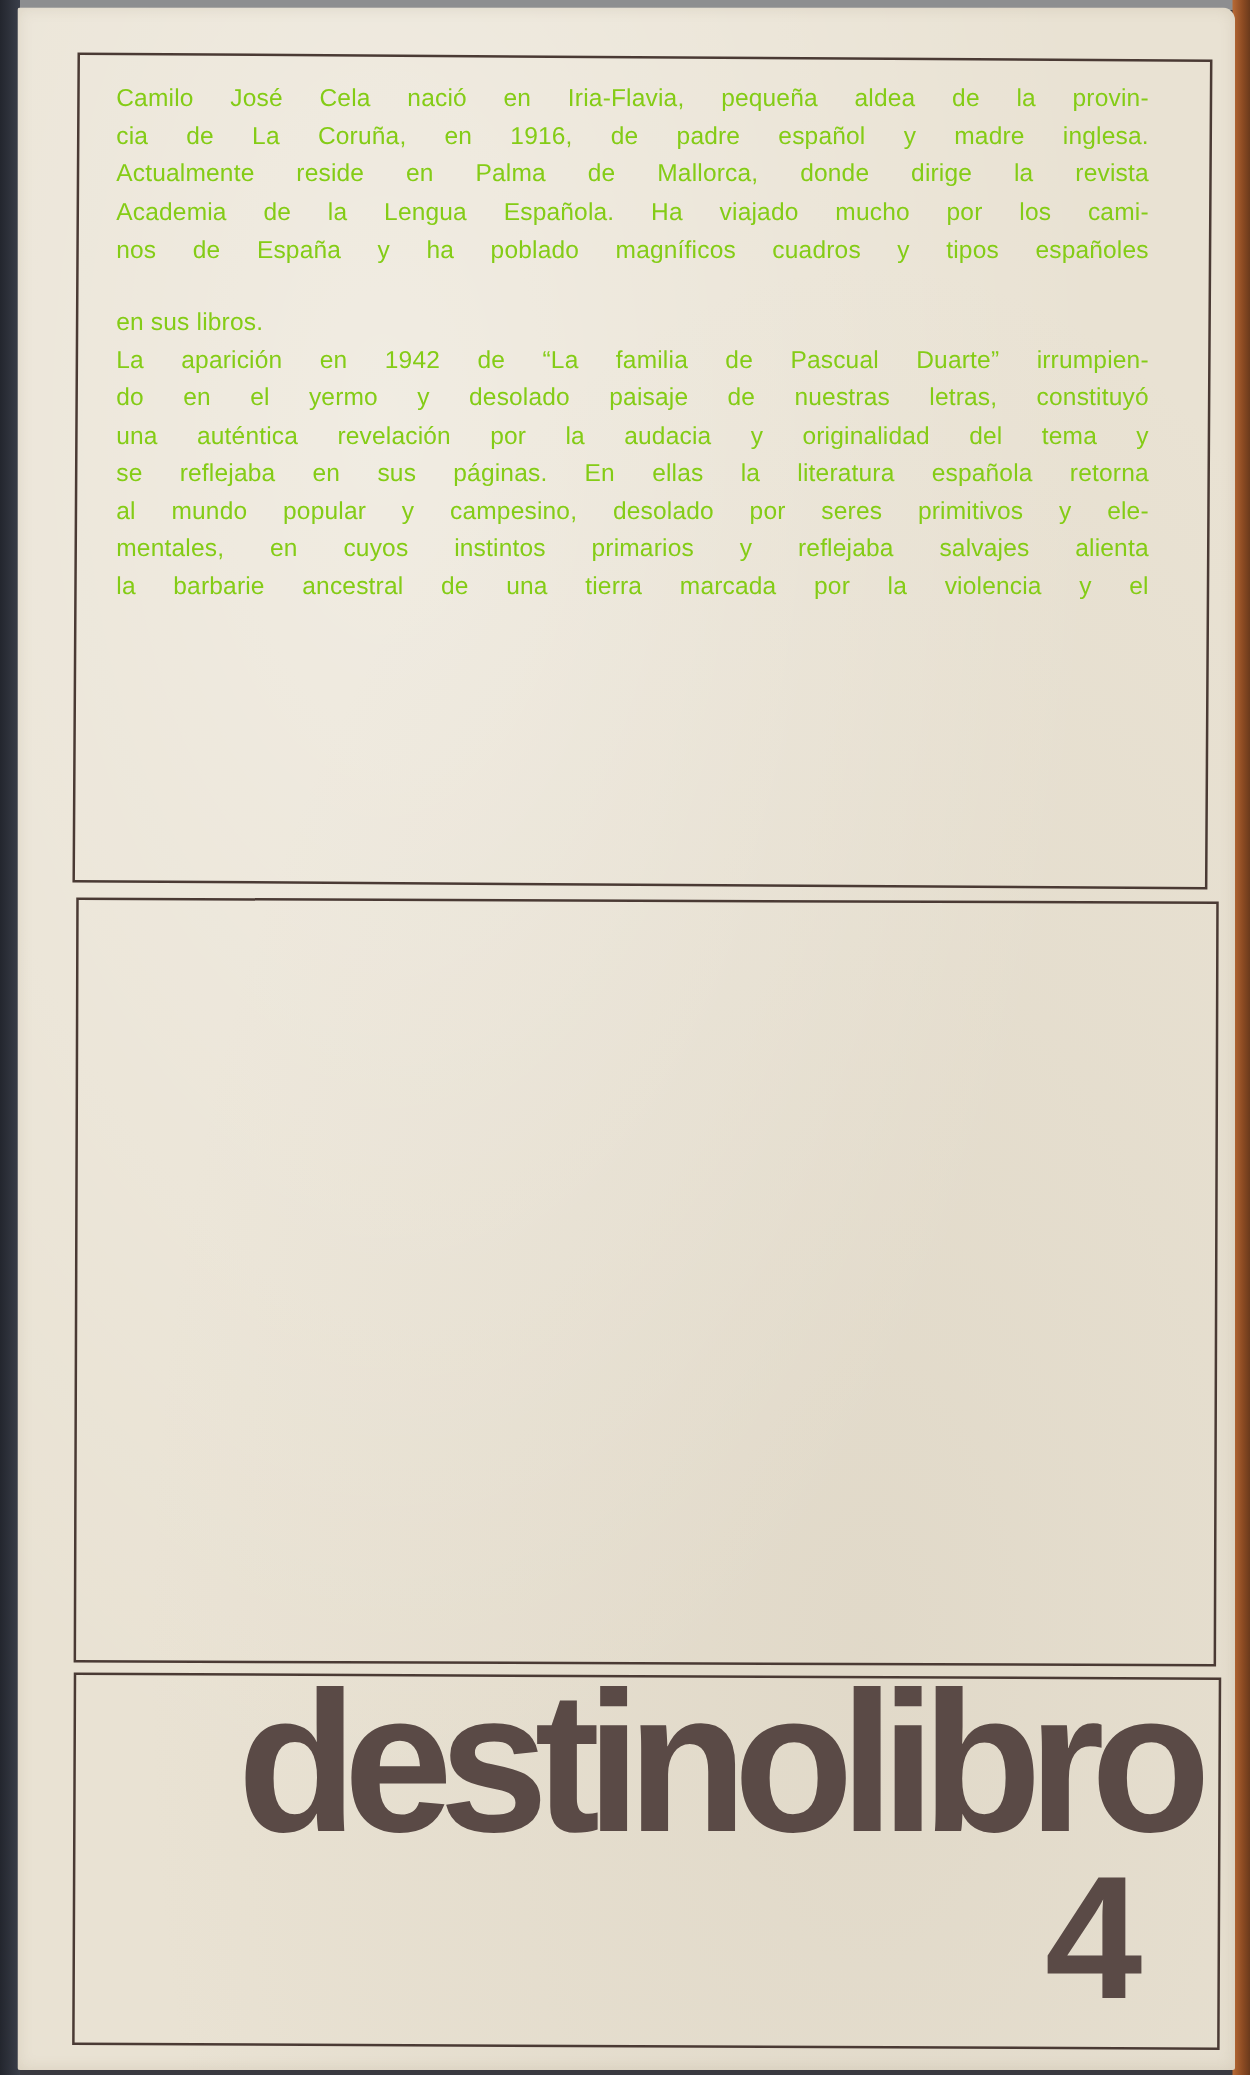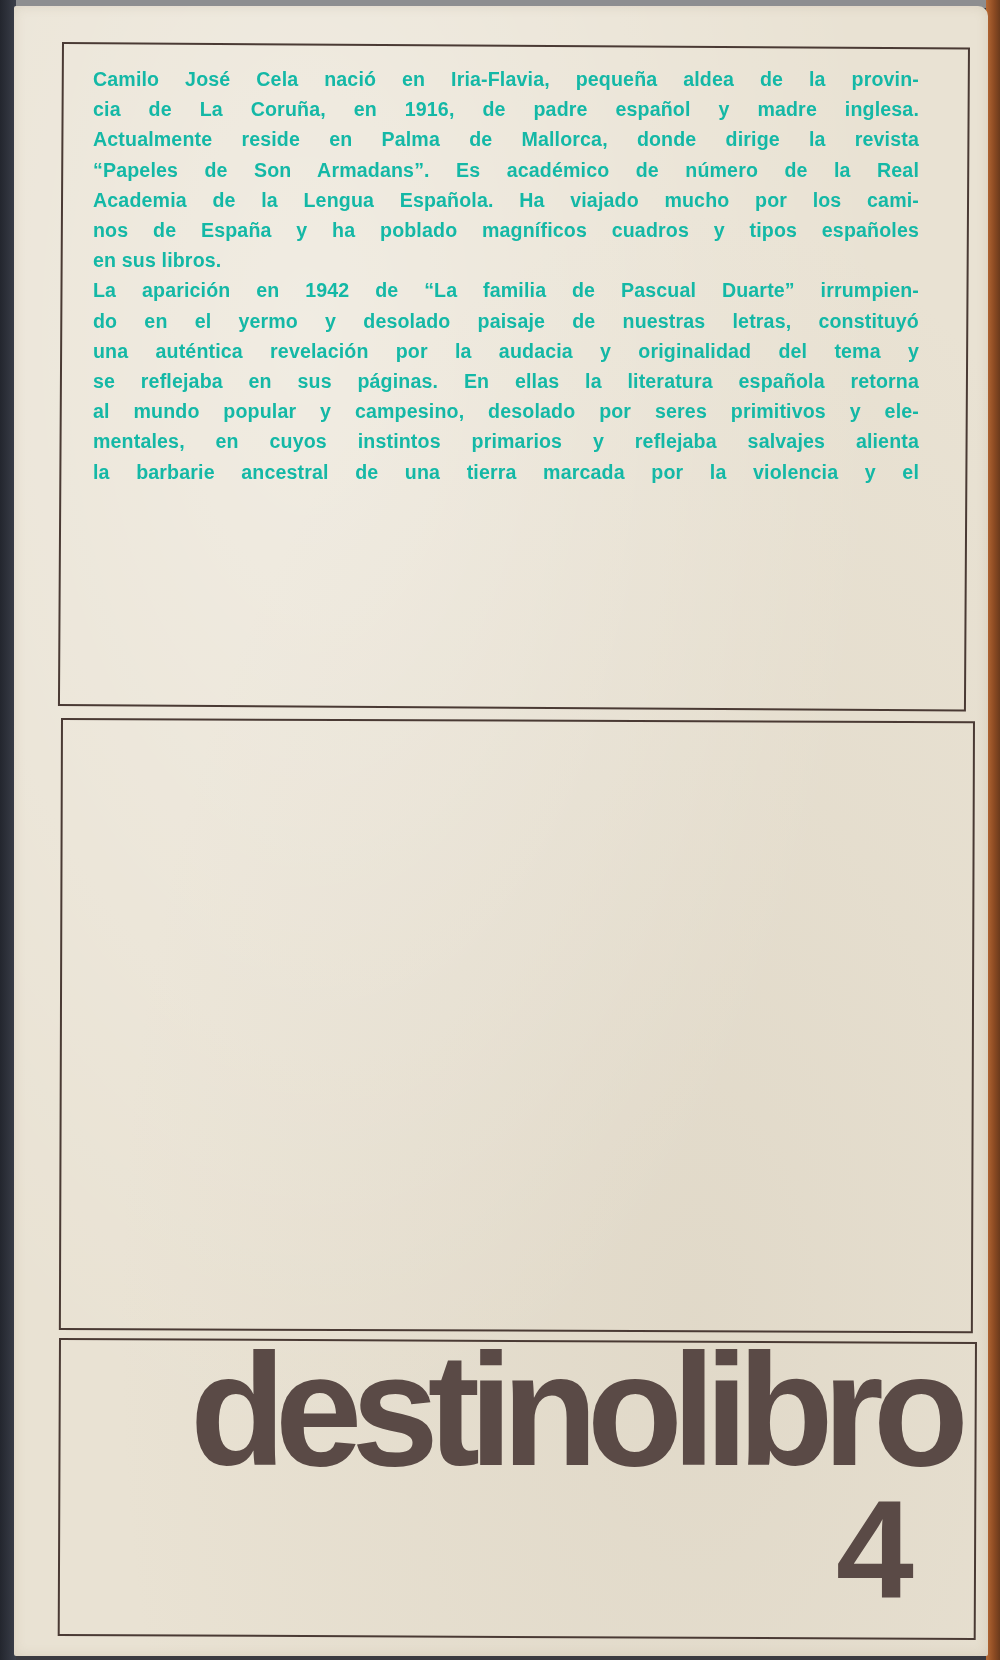--- a/index.html
+++ b/index.html
@@ -34,30 +34,30 @@
       position: absolute;
       border: 2px solid #4a3a34;
       box-sizing: border-box;
     }
     .box-text { left: 48px; top: 36px; width: 908px; height: 664px; transform: rotate(0.35deg); transform-origin: left top; }
     .box-empty { left: 47px; top: 712px; width: 914px; height: 612px; transform: rotate(0.2deg); transform-origin: left top; }
     .box-brand { left: 45px; top: 1332px; width: 918px; height: 298px; transform: rotate(0.25deg); transform-origin: left top; }
 
     .bio {
       position: absolute; left: 93px; top: 64px; width: 826px;
-      color: #14b8a6;
+      color: #84cc16;
       font-family: "Liberation Sans", sans-serif;
-      font-weight: bold;
+      font-weight: normal;
       font-size: 19.6px;
       line-height: 30.2px;
       letter-spacing: 0.15px;
     }
     .bio p { margin: 0; text-align: justify; text-align-last: left; }
     .bio .line { display: block; text-align: justify; text-align-last: justify; white-space: nowrap; }
-    .bio .line.last { text-align-last: left; }
+    .bio .line.last { text-align-last: left; margin-top: 28px; }
 
     .brand {
       position: absolute; left: 190px; top: 1330px;
       color: #5a4a46;
       font-family: "Liberation Sans", sans-serif;
       font-weight: bold;
       font-size: 160px;
       letter-spacing: -11px;
       line-height: 1;
       transform: scaleX(0.98);
@@ -83,21 +83,20 @@
   <div class="box box-text"></div>
   <div class="box box-empty"></div>
   <div class="box box-brand"></div>
 </div>
 
 <div class="bio">
   <p>
     <span class="line">Camilo José Cela nació en Iria-Flavia, pequeña aldea de la provin-</span>
     <span class="line">cia de La Coruña, en 1916, de padre español y madre inglesa.</span>
     <span class="line">Actualmente reside en Palma de Mallorca, donde dirige la revista</span>
-    <span class="line">“Papeles de Son Armadans”. Es académico de número de la Real</span>
     <span class="line">Academia de la Lengua Española. Ha viajado mucho por los cami-</span>
     <span class="line">nos de España y ha poblado magníficos cuadros y tipos españoles</span>
     <span class="line last">en sus libros.</span>
   </p>
   <p>
     <span class="line">La aparición en 1942 de “La familia de Pascual Duarte” irrumpien-</span>
     <span class="line">do en el yermo y desolado paisaje de nuestras letras, constituyó</span>
     <span class="line">una auténtica revelación por la audacia y originalidad del tema y</span>
     <span class="line">se reflejaba en sus páginas. En ellas la literatura española retorna</span>
     <span class="line">al mundo popular y campesino, desolado por seres primitivos y ele-</span>

